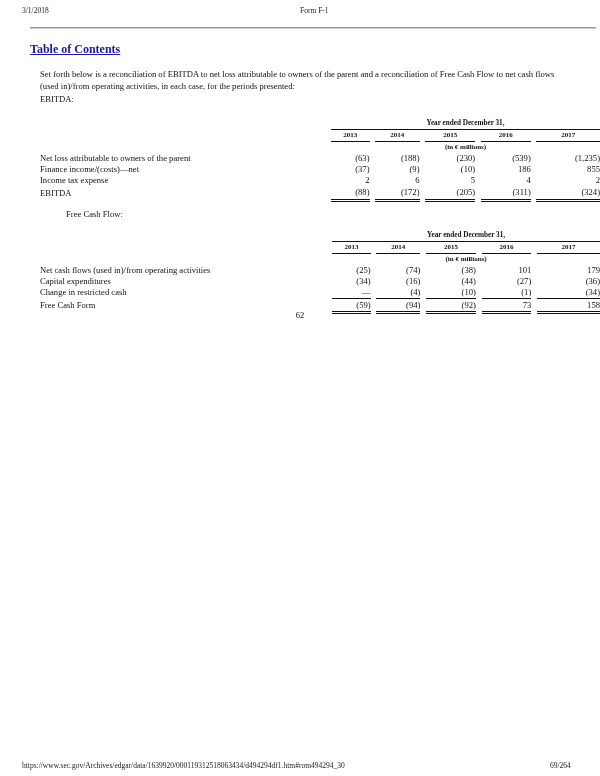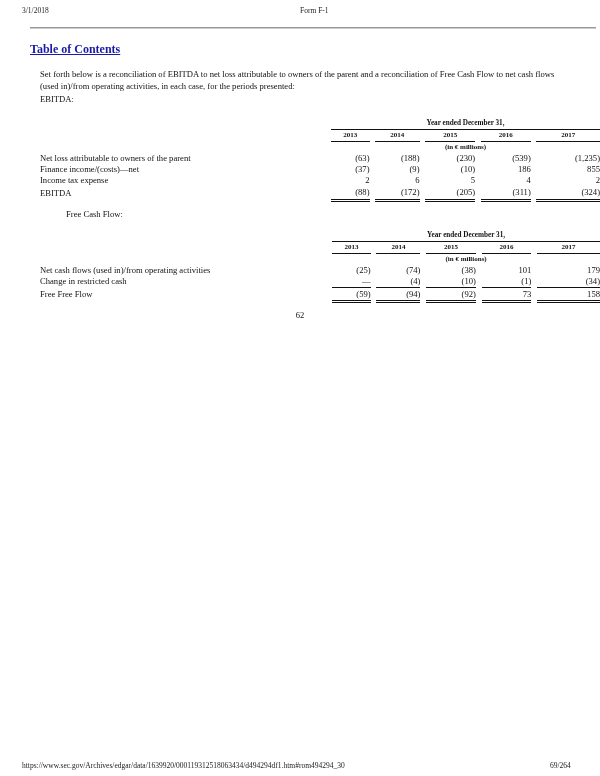--- a/index.html
+++ b/index.html
@@ -143,33 +143,45 @@
         <td></td>
     <td class="num">(74)</td>
         <td></td>
     <td class="num">(38)</td>
         <td></td>
     <td class="num">101</td>
         <td></td>
     <td class="num">179</td>
   </tr>
   <tr>
+    <td class="lbl">Capital expenditures</td>
+    <td class="num">(34)</td>
+        <td></td>
+    <td class="num">(16)</td>
+        <td></td>
+    <td class="num">(44)</td>
+        <td></td>
+    <td class="num">(27)</td>
+        <td></td>
+    <td class="num">(36)</td>
+  </tr>
+  <tr>
     <td class="lbl">Change in restricted cash</td>
     <td class="num ul">—</td>
         <td></td>
     <td class="num ul">(4)</td>
         <td></td>
     <td class="num ul">(10)</td>
         <td></td>
     <td class="num ul">(1)</td>
         <td></td>
     <td class="num ul">(34)</td>
   </tr>
   <tr>
-    <td class="lbl" style="height:14px;">Free Free Flow</td>
+    <td class="lbl" style="height:14px;">Free Cash Form</td>
     <td class="num dul">(59)</td>
         <td></td>
     <td class="num dul">(94)</td>
         <td></td>
     <td class="num dul">(92)</td>
         <td></td>
     <td class="num dul">73</td>
         <td></td>
     <td class="num dul">158</td>
   </tr>

